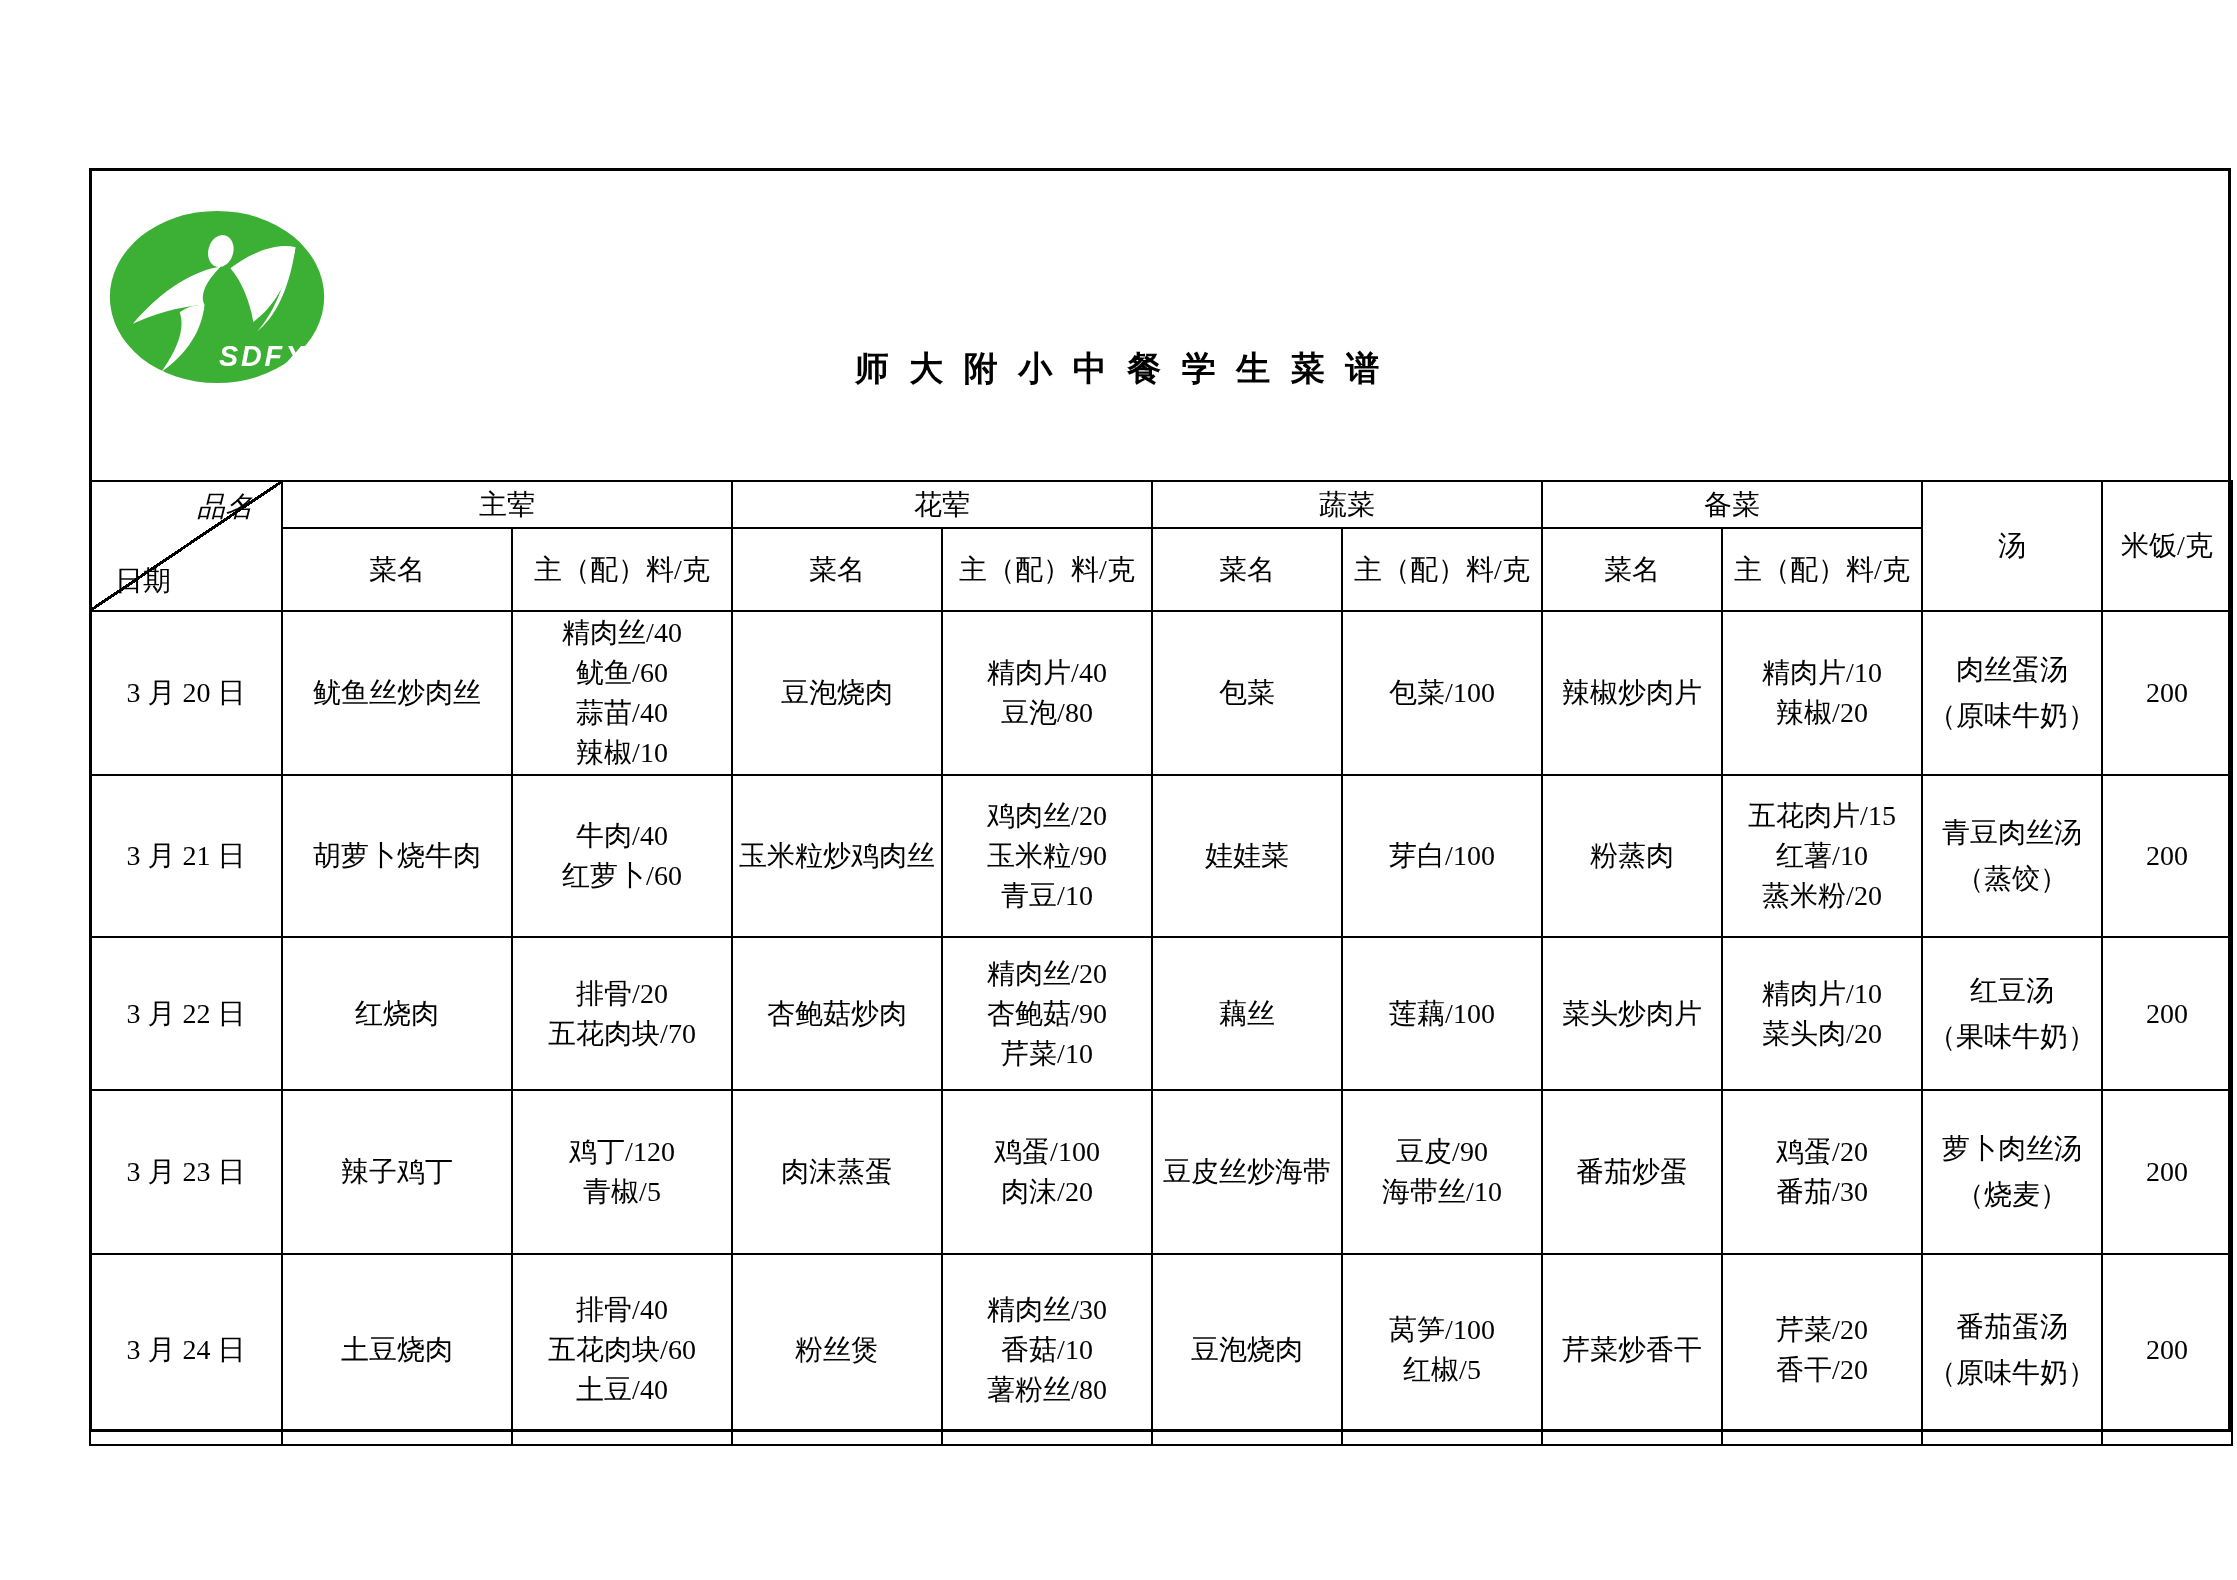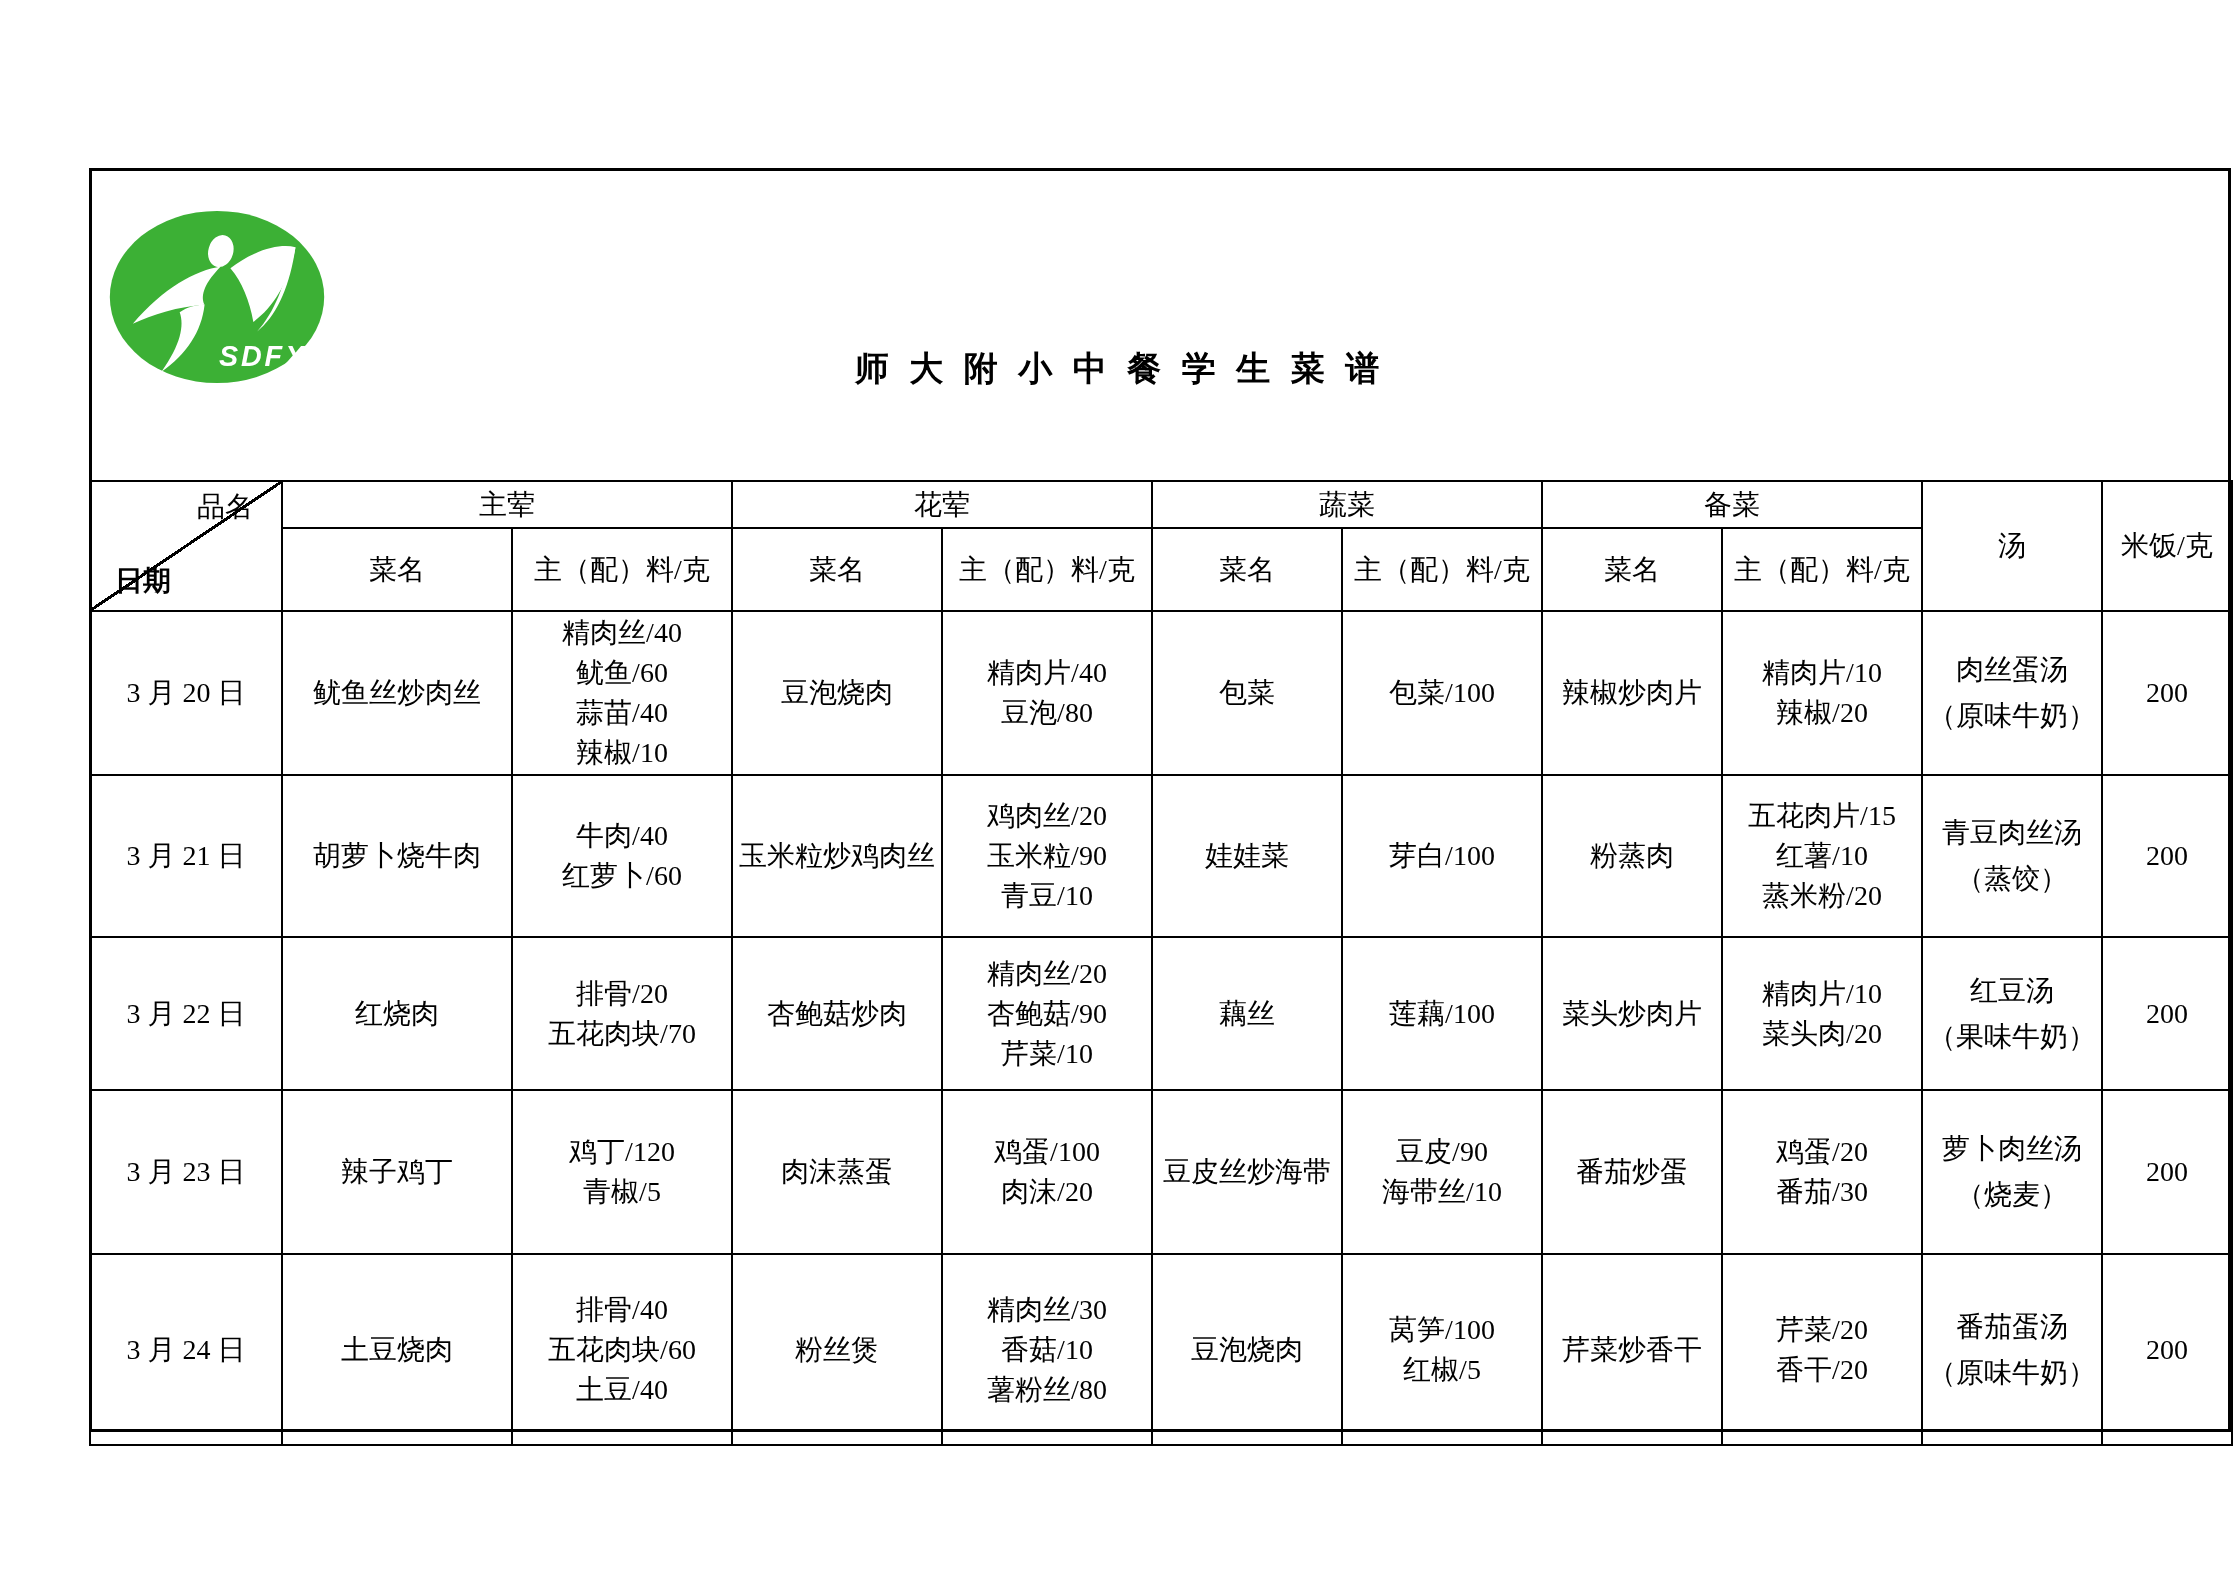--- a/index.html
+++ b/index.html
@@ -29,22 +29,22 @@
   .menu td.dish,.menu td.ings,.menu td.soup{font-weight:normal;}
   .line{line-height:40px;}
   .soupline{line-height:46px;}
   td.corner{position:relative;}
   .corner .diag{
     position:absolute;left:0;top:0;right:0;bottom:0;
     background:linear-gradient(to bottom right,
       transparent calc(50% - 1.5px),#000 calc(50% - 1.5px),
       #000 calc(50% + 1.5px),transparent calc(50% + 1.5px));
   }
-  .corner .top-label{position:absolute;top:6px;right:28px;}
-  .corner .bottom-label{position:absolute;bottom:10px;left:24px;font-weight:bold;}
+  .corner .top-label{position:absolute;top:6px;right:28px;font-style:italic;}
+  .corner .bottom-label{position:absolute;bottom:10px;left:24px;}
 </style>
 </head>
 <body>
 
 <div class="sheet">
 
   <svg class="logo" width="222" height="184" viewBox="0 0 232 192">
     <ellipse cx="116" cy="96" rx="112" ry="90" fill="#3CB035"></ellipse>
     <g fill="#ffffff">
       <ellipse cx="120" cy="48" rx="13" ry="17" transform="rotate(16 120 48)"></ellipse>

